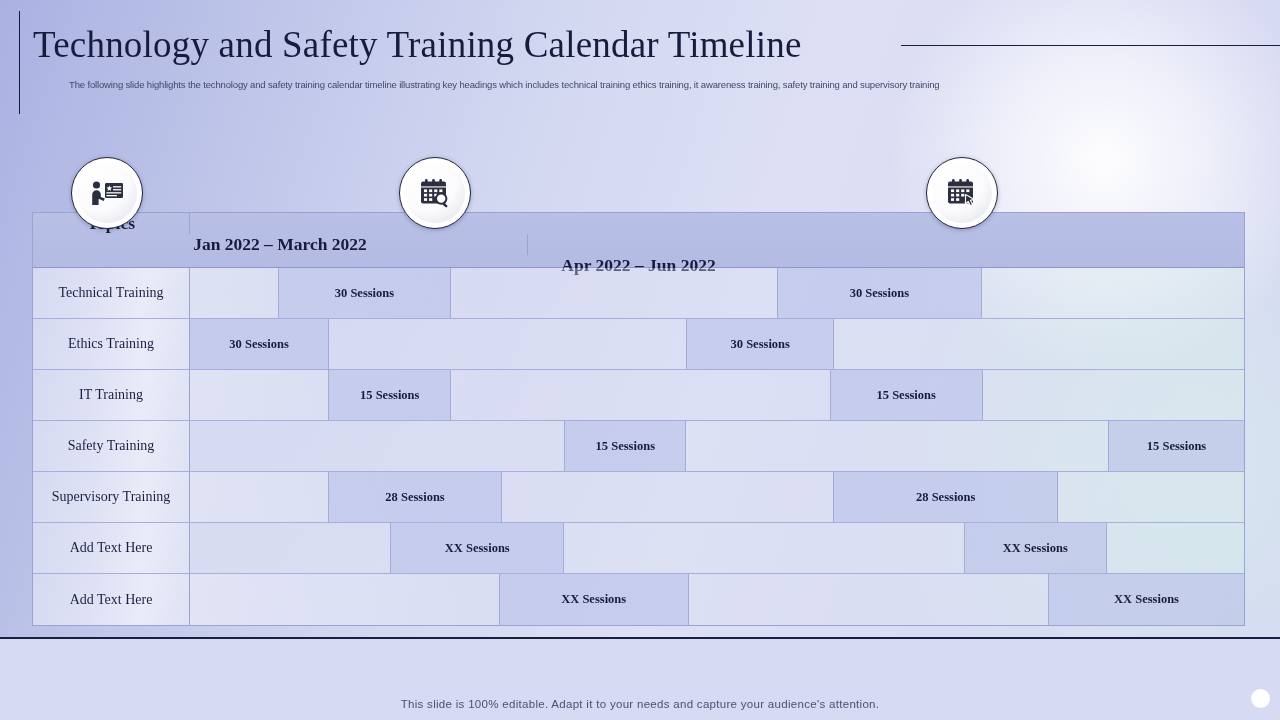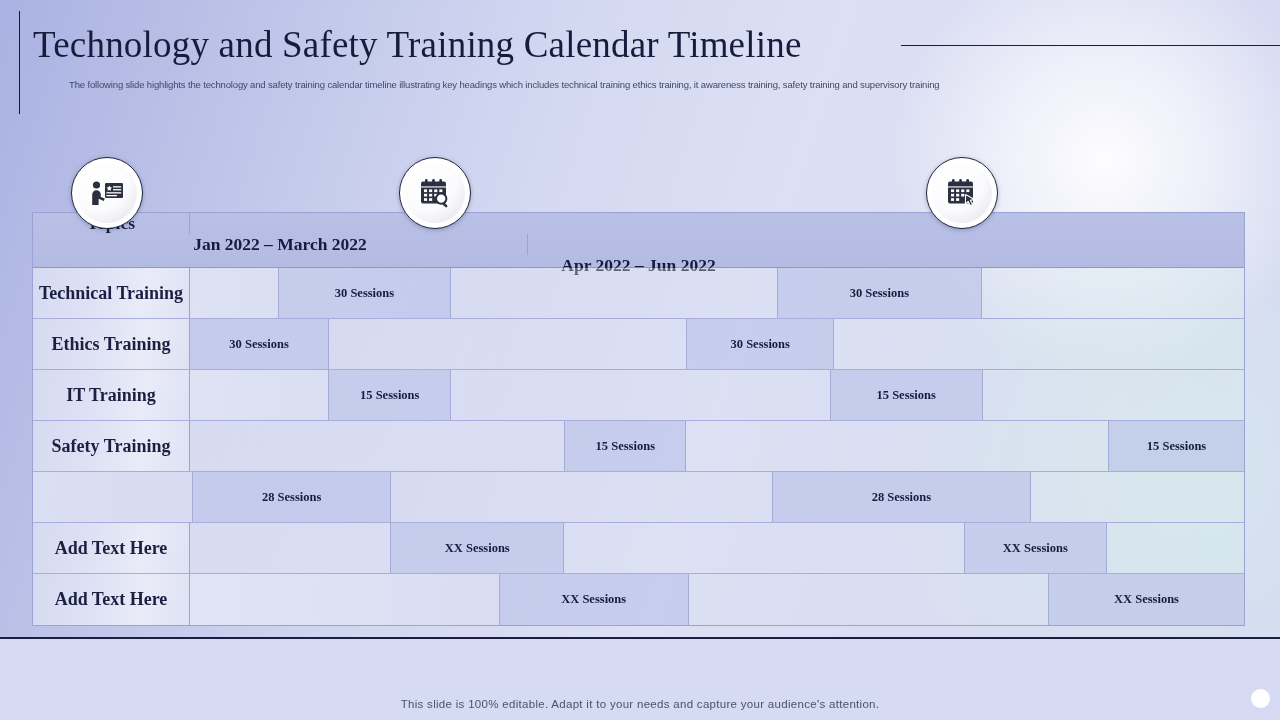--- a/index.html
+++ b/index.html
@@ -128,22 +128,22 @@
   }
   .g-row:last-child { border-bottom: none; }
 
   .g-label {
     width: 157px;
     flex: 0 0 157px;
     display: flex;
     align-items: center;
     justify-content: center;
     font-family: "Liberation Serif", serif;
-    font-weight: bold;
-    font-size: 18px;
+    font-weight: normal;
+    font-size: 14px;
     color: #1b2042;
     border-right: 1px solid #9aa3d4;
     box-sizing: border-box;
     background: linear-gradient(100deg, #d6daf1 0%, #dfe2f5 40%, #e9ebf8 70%, #dfe2f4 100%);
   }
   .g-track {
     position: relative;
     flex: 1;
     box-sizing: border-box;
   }
@@ -310,20 +310,21 @@
         <div class="g-row even">
           <div class="g-label">Safety Training</div>
           <div class="g-track">
             <div class="g-seg blank" style="left: 0%; width: 35.6%;"></div>
             <div class="g-seg fill" style="left: 35.6%; width: 11.5%;">15 Sessions</div>
             <div class="g-seg blank" style="left: 47.1%; width: 40.1%;"></div>
             <div class="g-seg fill last" style="left: 87.2%; width: 12.8%;">15 Sessions</div>
           </div>
         </div>
         <div class="g-row odd">
+          <div class="g-label">Supervisory Training</div>
           <div class="g-track">
             <div class="g-seg blank" style="left: 0%; width: 13.2%;"></div>
             <div class="g-seg fill" style="left: 13.2%; width: 16.4%;">28 Sessions</div>
             <div class="g-seg blank" style="left: 29.6%; width: 31.5%;"></div>
             <div class="g-seg fill" style="left: 61.1%; width: 21.3%;">28 Sessions</div>
             <div class="g-seg blank last" style="left: 82.4%; width: 17.6%;"></div>
           </div>
         </div>
         <div class="g-row even">
           <div class="g-label">Add Text Here</div>

